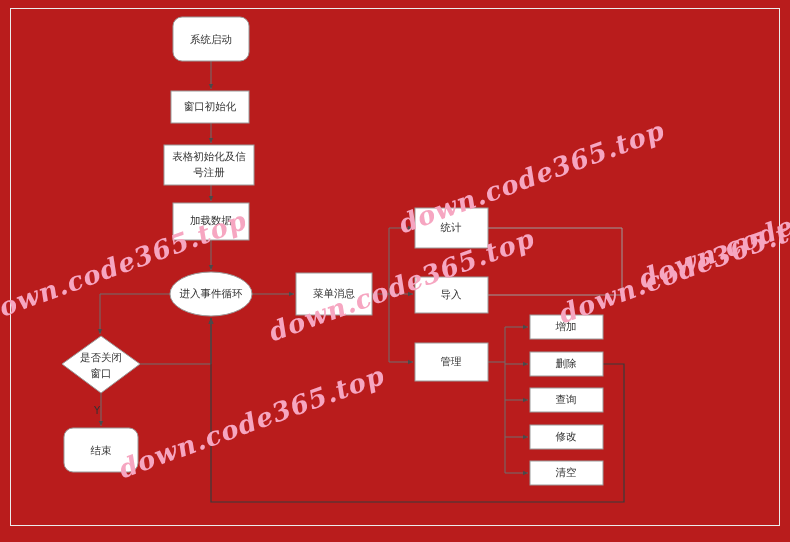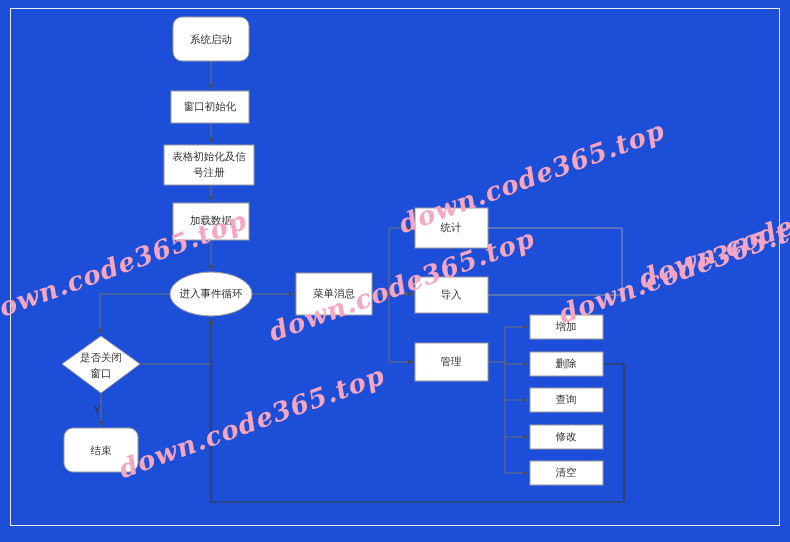--- a/index.html
+++ b/index.html
@@ -3,21 +3,21 @@
 <meta charset="utf-8">
 <style>
   html,body{margin:0;padding:0;background:#fff;}
   body{
     width:790px;height:542px;overflow:hidden;
     font-family:"DejaVu Sans","Liberation Sans",sans-serif;
     position:relative;
   }
   #page{
     position:absolute;left:0;top:0;width:790px;height:542px;
-    background:#1d4ed8;
+    background:#b91c1c;
     box-sizing:border-box;
   }
   #page-frame{
     position:absolute;left:10px;top:8px;width:770px;height:518px;
     border:1px solid #ececec;
     box-sizing:border-box;
     pointer-events:none;
   }
   #chart-svg{position:absolute;left:0;top:0;width:790px;height:542px;}
   .wm{

